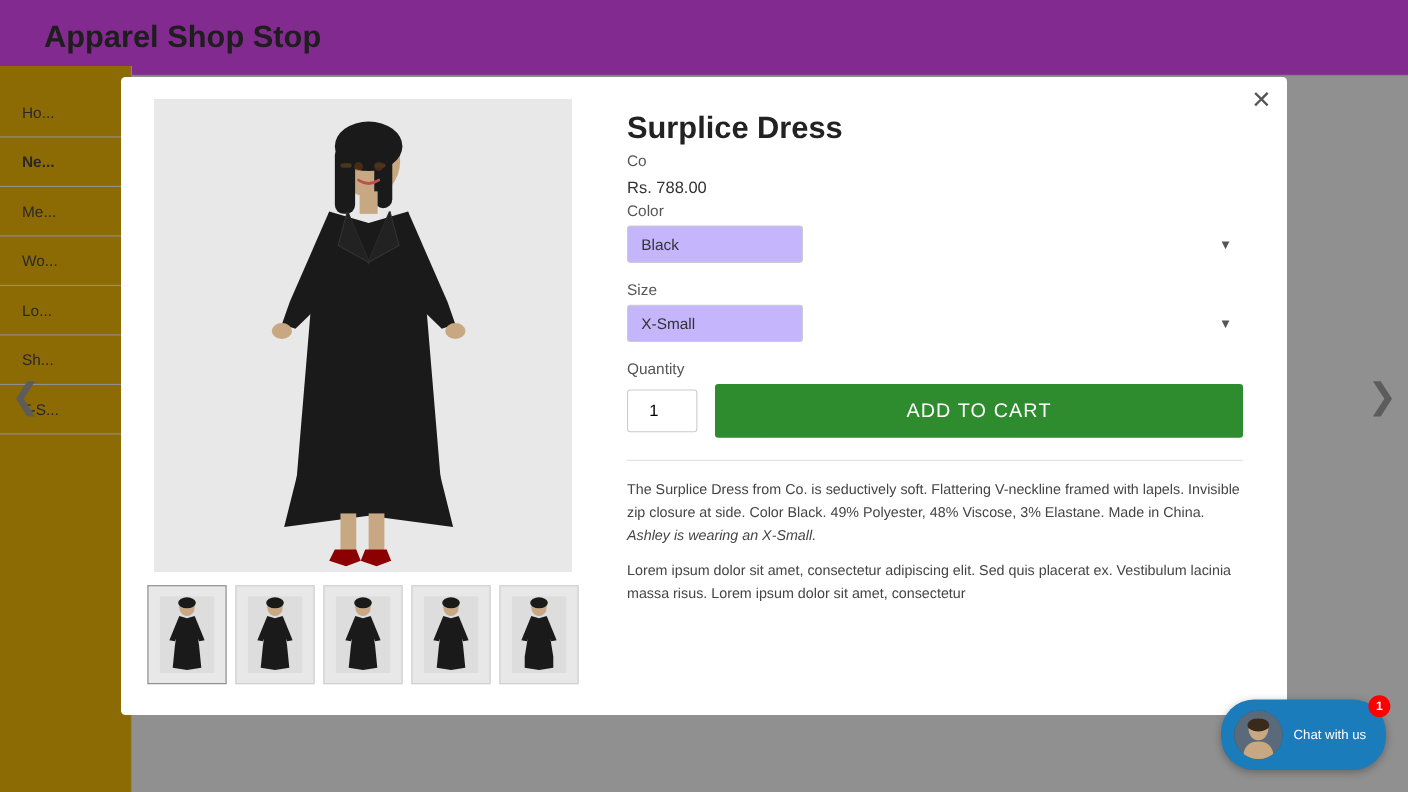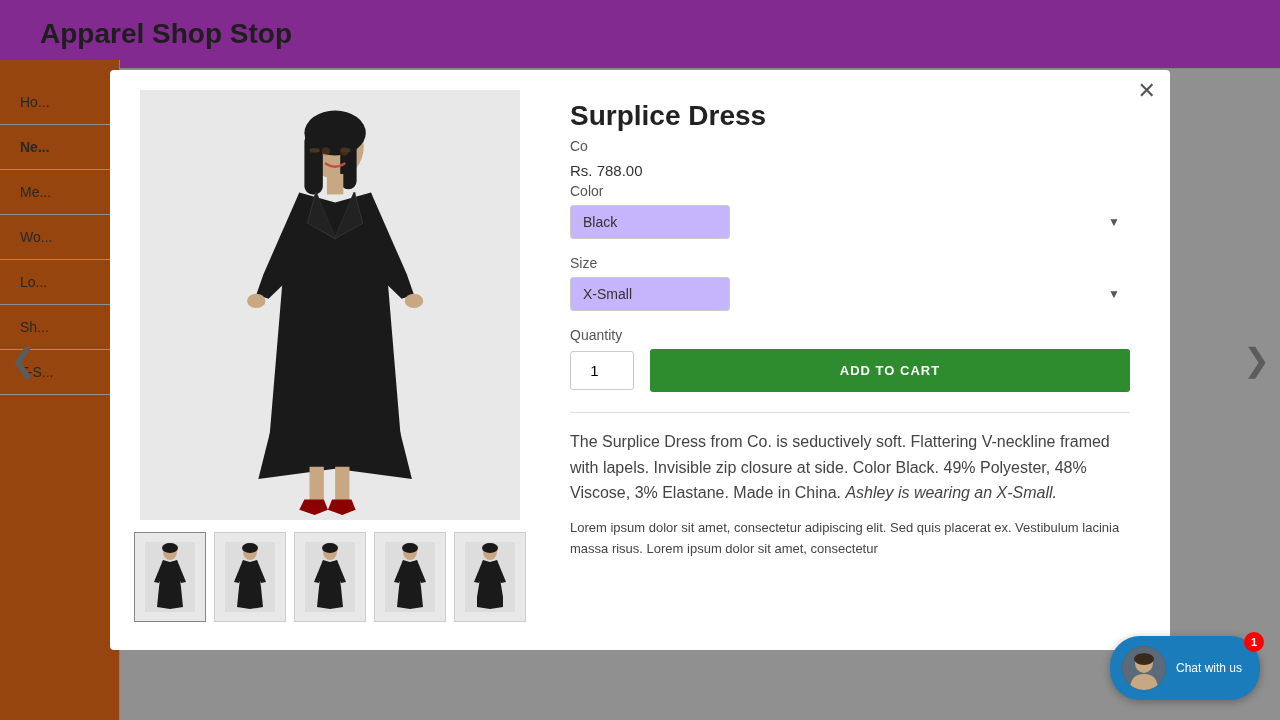--- a/index.html
+++ b/index.html
@@ -28,21 +28,21 @@
       color: #333;
       background: #d946ef;
       border-bottom: 1px solid #ddd;
     }
 
     .bg-sidebar {
       position: absolute;
       top: 60px;
       left: 0;
       width: 120px;
-      background: #f97316;
+      background: #eab308;
       border-right: 1px solid #ddd;
       height: 660px;
       padding-top: 20px;
     }
 
     .bg-sidebar-item {
       padding: 14px 20px;
       font-size: 14px;
       color: #444;
       border-bottom: 1px solid #f0f0f0;
@@ -228,35 +228,35 @@
       text-align: center;
     }
 
     .add-to-cart-btn {
       flex: 1;
       padding: 14px 20px;
       background: #2e8b2e;
       color: white;
       border: none;
       border-radius: 3px;
-      font-size: 13px;
-      font-weight: bold;
+      font-size: 18px;
+      font-weight: normal;
       letter-spacing: 1px;
       cursor: pointer;
       text-transform: uppercase;
     }
 
     .divider {
       border: none;
       border-top: 1px solid #e0e0e0;
       margin-bottom: 16px;
     }
 
     .product-description {
-      font-size: 16px;
+      font-size: 13px;
       color: #444;
       line-height: 1.6;
       margin-bottom: 12px;
     }
 
     .product-description em {
       font-style: italic;
     }
 
     .lorem-text {

